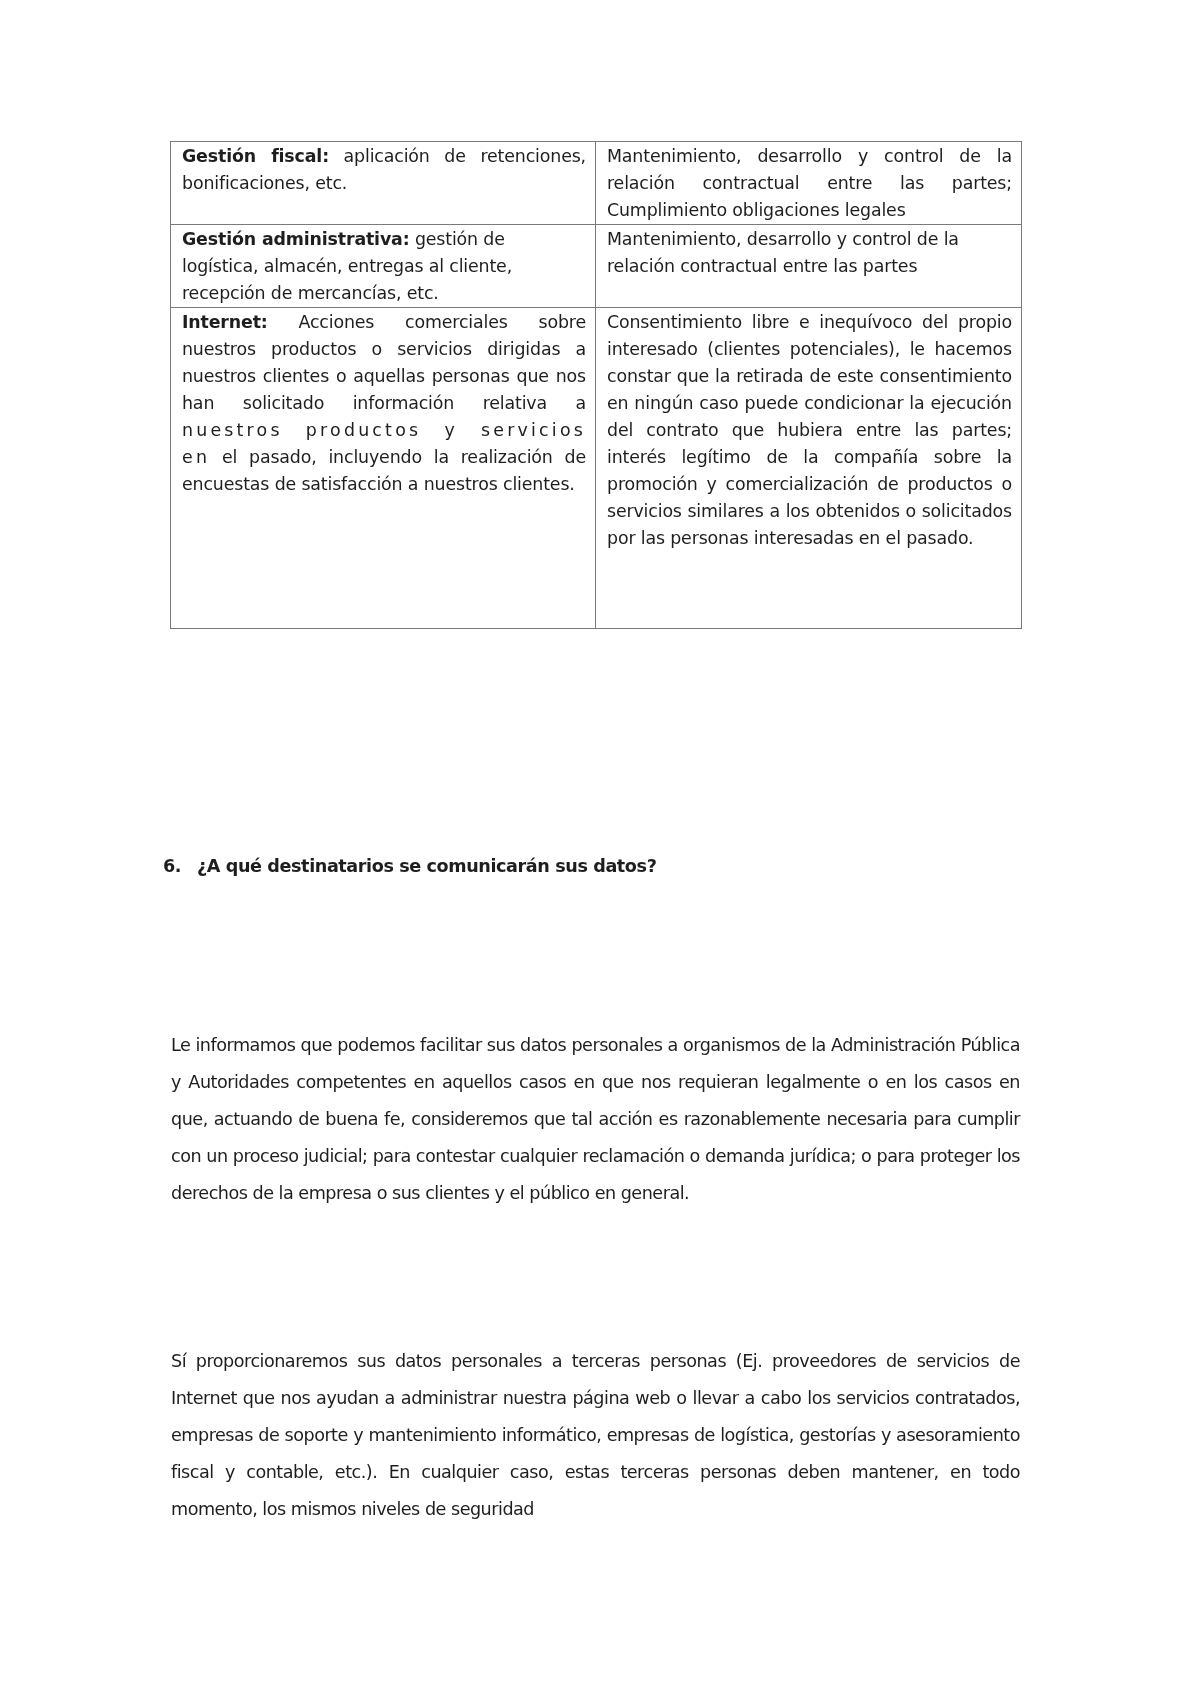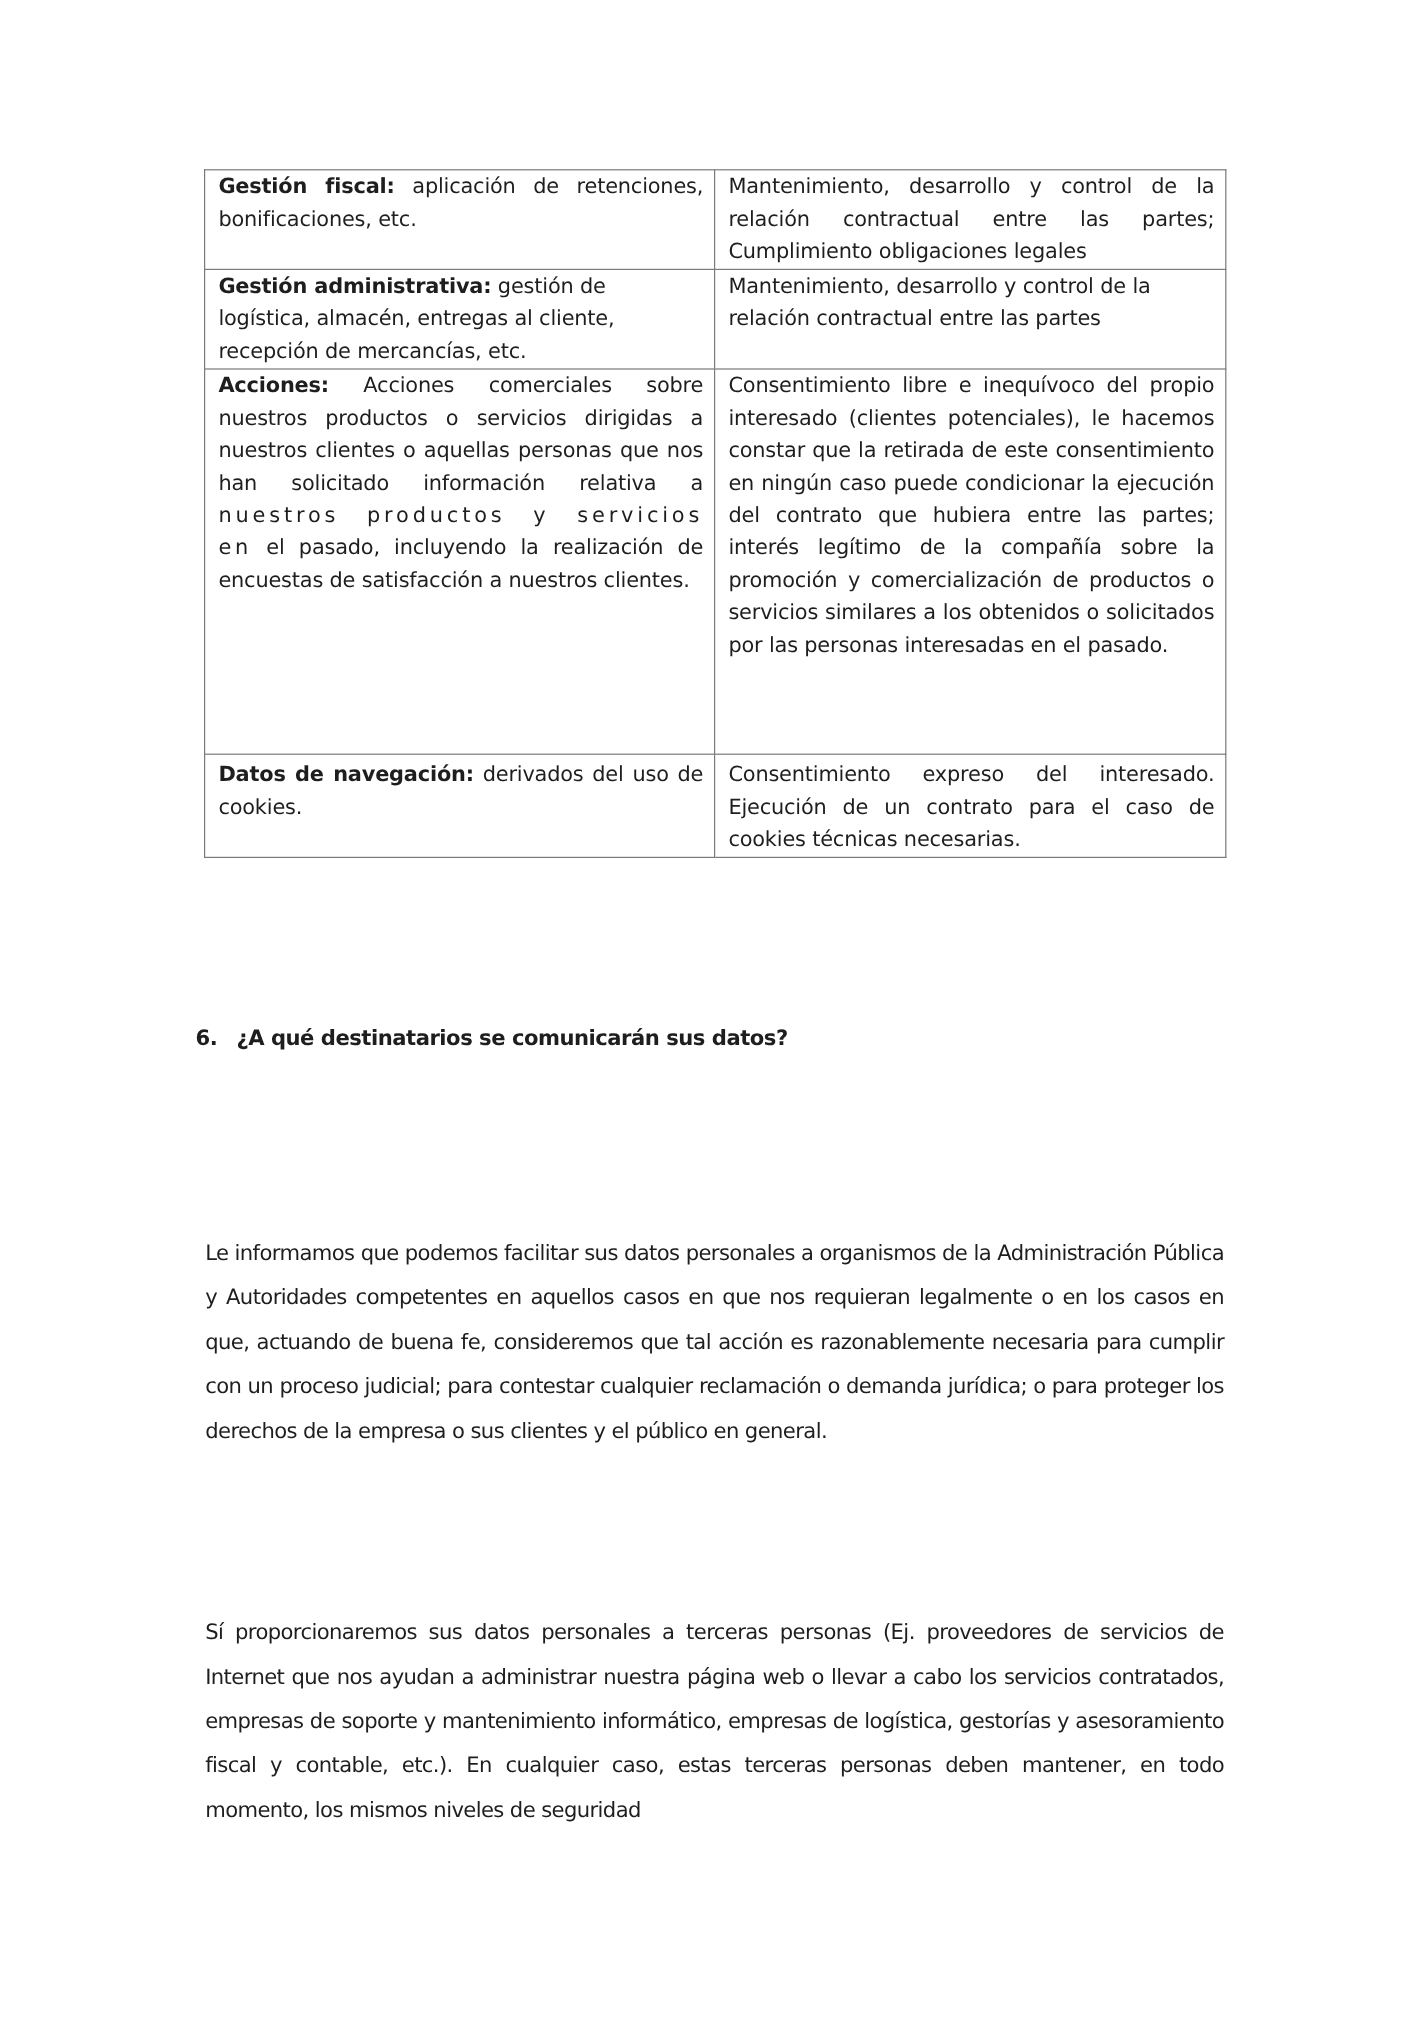--- a/index.html
+++ b/index.html
@@ -102,35 +102,25 @@
             <span class="term">Gestión administrativa:</span><span> gestión de logística, almacén, entregas al cliente, recepción de mercancías, etc.</span>
           </div>
         </td>
         <td>
           <div class="cell-inner" style="text-align:left;">Mantenimiento, desarrollo y control de la relación contractual entre las partes</div>
         </td>
       </tr>
       <tr class="row-marketing">
         <td>
           <div class="cell-inner">
-            <span class="term">Acciones:</span><span> Acciones comerciales sobre nuestros productos o servicios dirigidas a nuestros clientes o aquellas personas que nos han solicitado información relativa a </span><span class="spaced">nuestros productos y servicios en</span><span> el pasado, incluyendo la realización de encuestas de satisfacción a nuestros clientes.</span>
+            <span class="term">Internet:</span><span> Acciones comerciales sobre nuestros productos o servicios dirigidas a nuestros clientes o aquellas personas que nos han solicitado información relativa a </span><span class="spaced">nuestros productos y servicios en</span><span> el pasado, incluyendo la realización de encuestas de satisfacción a nuestros clientes.</span>
           </div>
         </td>
         <td>
           <div class="cell-inner">Consentimiento libre e inequívoco del propio interesado (clientes potenciales), le hacemos constar que la retirada de este consentimiento en ningún caso puede condicionar la ejecución del contrato que hubiera entre las partes; interés legítimo de la compañía sobre la promoción y comercialización de productos o servicios similares a los obtenidos o solicitados por las personas interesadas en el pasado.</div>
-        </td>
-      </tr>
-      <tr class="row-nav">
-        <td>
-          <div class="cell-inner" style="padding-top:4px;">
-            <span class="term">Datos de navegación:</span><span> derivados del uso de cookies.</span>
-          </div>
-        </td>
-        <td>
-          <div class="cell-inner" style="padding-top:4px;">Consentimiento expreso del interesado. Ejecución de un contrato para el caso de cookies técnicas necesarias.</div>
         </td>
       </tr>
     </tbody>
   </table>
 
 
   <h2 class="heading">
     <span class="num">6.</span>
     <span>¿A qué destinatarios se comunicarán sus datos?</span>
   </h2>

